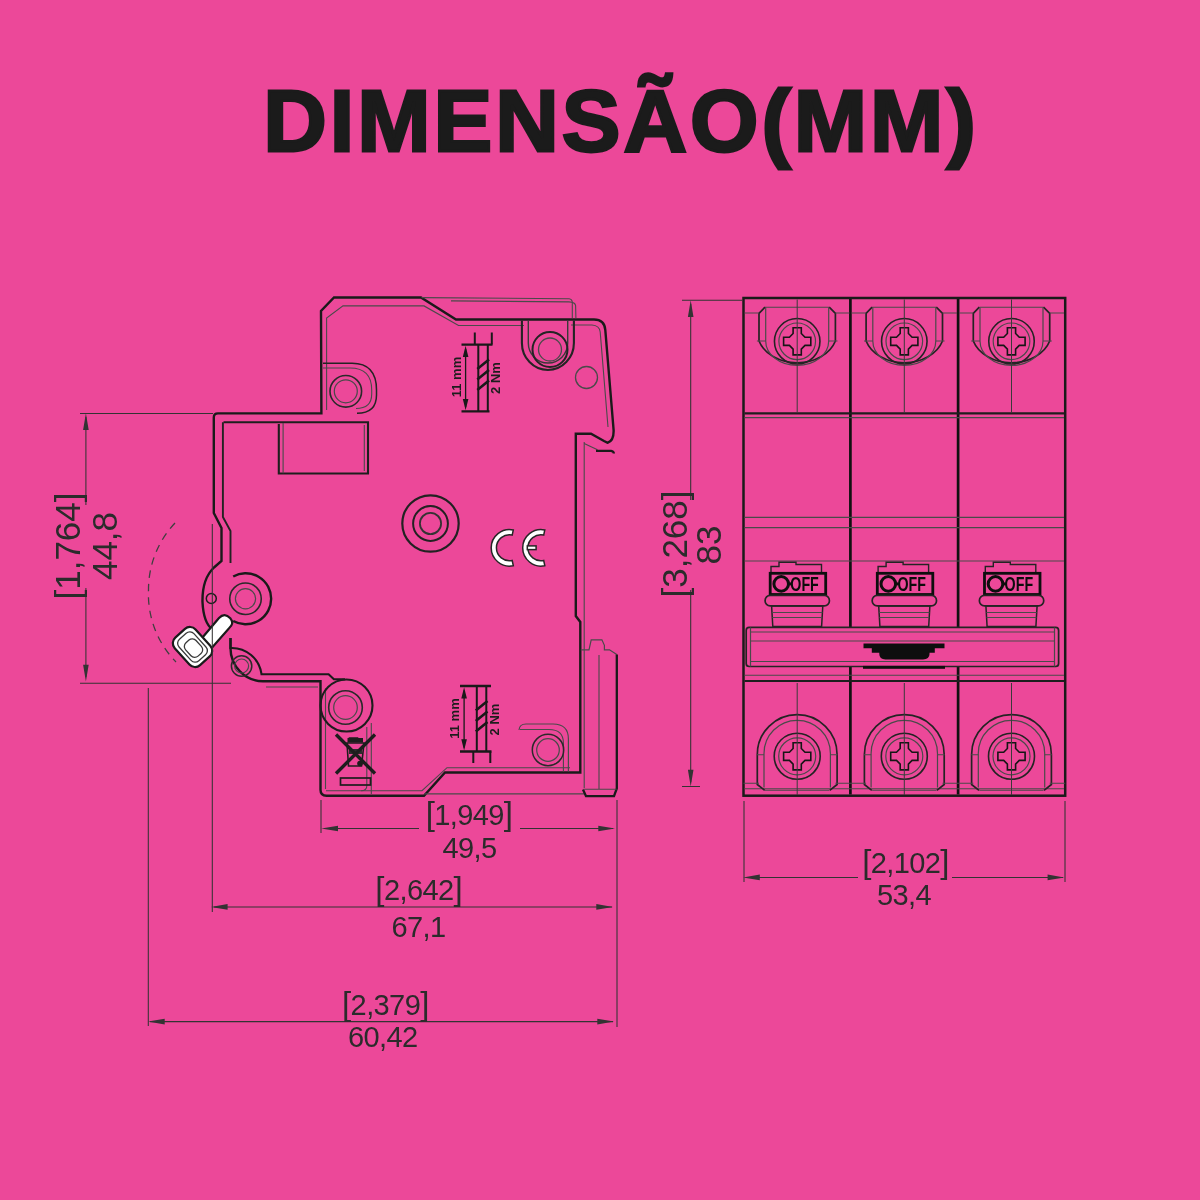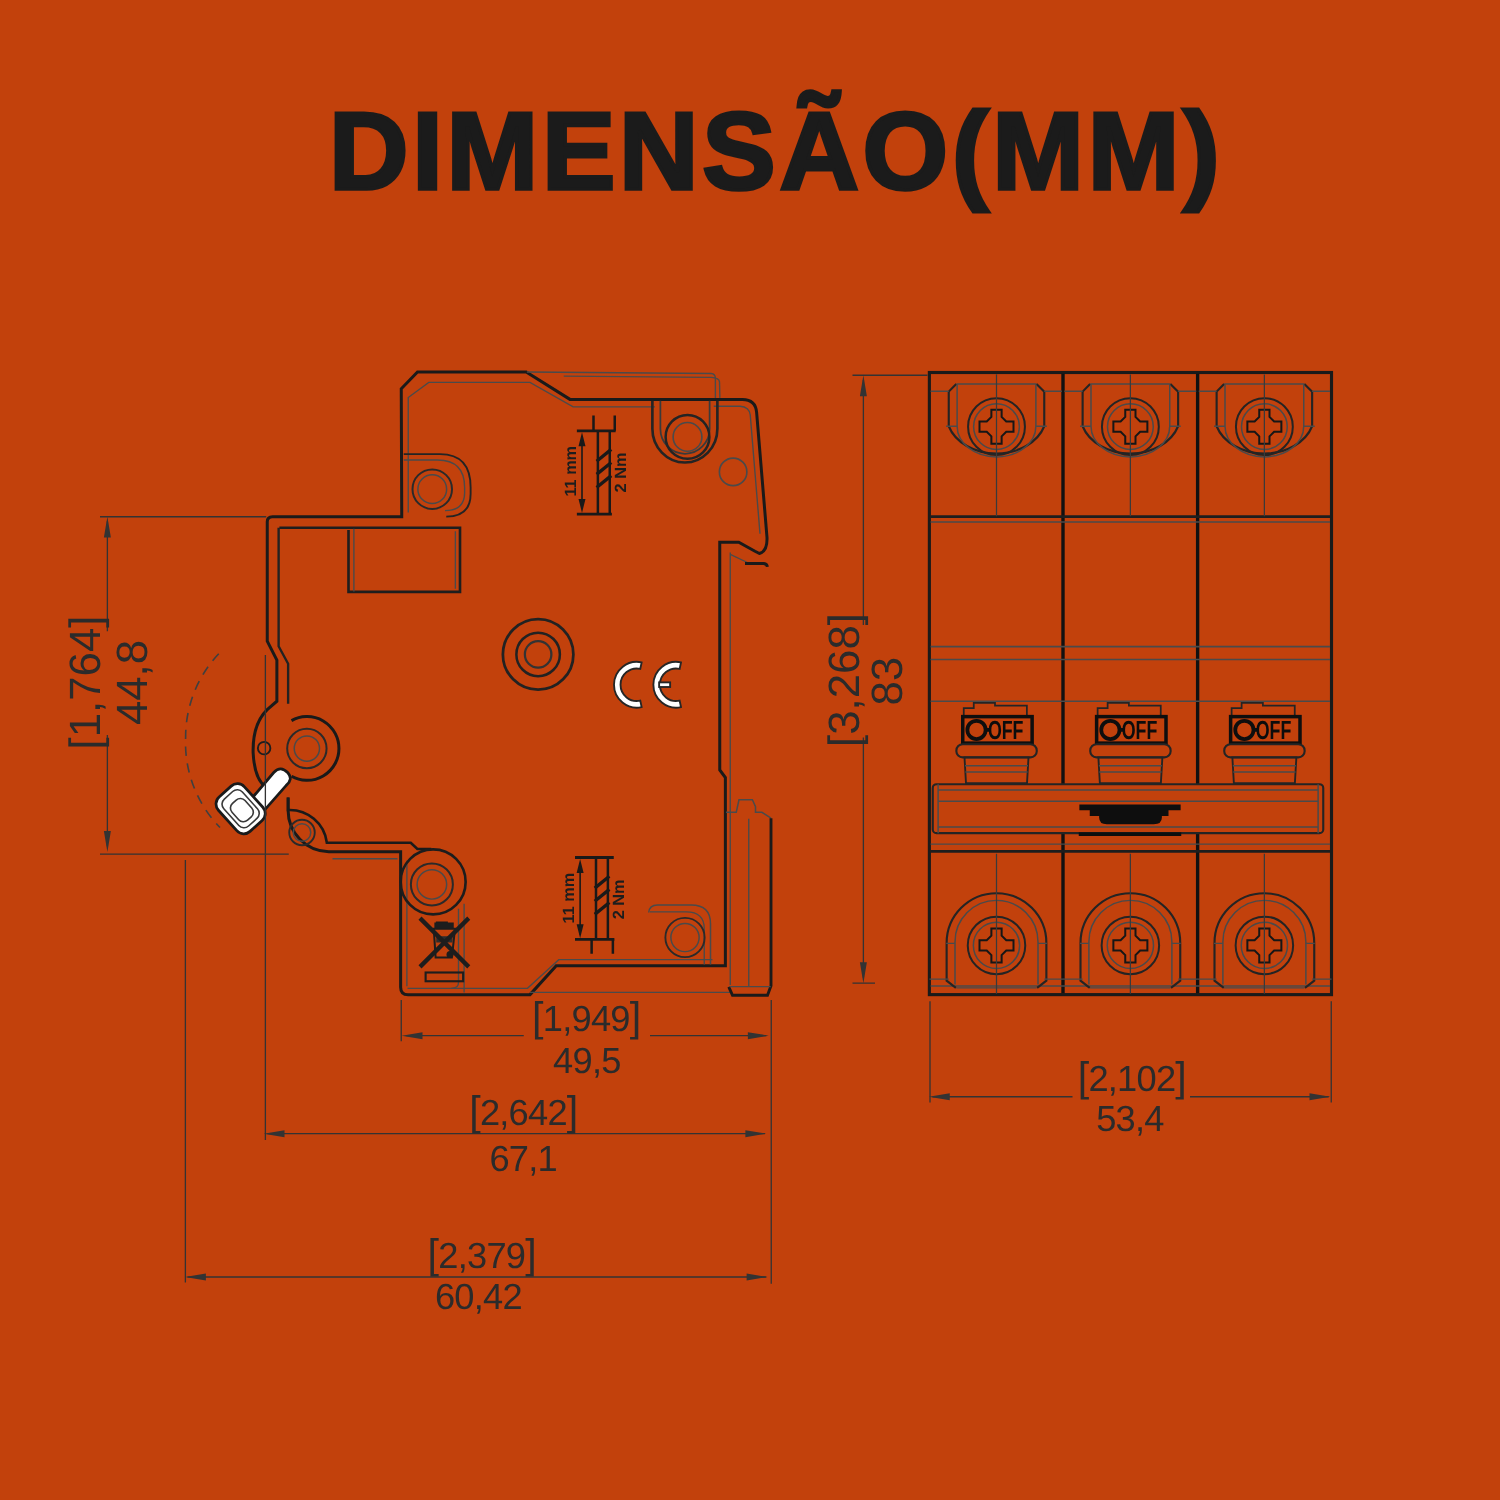--- a/index.html
+++ b/index.html
@@ -1,16 +1,16 @@
 <!DOCTYPE html>
 <html><head>
 <meta charset="utf-8">
 <style>
 html,body{margin:0;padding:0;background:#fff;}
-.page{position:relative;width:1200px;height:1200px;background:#c2410c;overflow:hidden;}
+.page{position:relative;width:1200px;height:1200px;background:#ec4899;overflow:hidden;}
 .title{position:absolute;left:21px;top:70px;width:1200px;text-align:center;
  font-family:"Liberation Sans",sans-serif;font-weight:bold;font-size:88px;
  color:#1b1b1b;-webkit-text-stroke:2.8px #1b1b1b;letter-spacing:3px;}
 svg{position:absolute;left:0;top:0;}
 text{font-family:"Liberation Sans",sans-serif;fill:#2b2b2b;}
 .dt{font-size:29px;letter-spacing:-0.6px;}
 .br{font-size:33px;}
 .dtv{font-size:35px;}
 .ds{font-size:13px;font-weight:bold;fill:#1d1d1d;}
 .off{font-size:21px;font-weight:bold;fill:#0c0c0c;}

